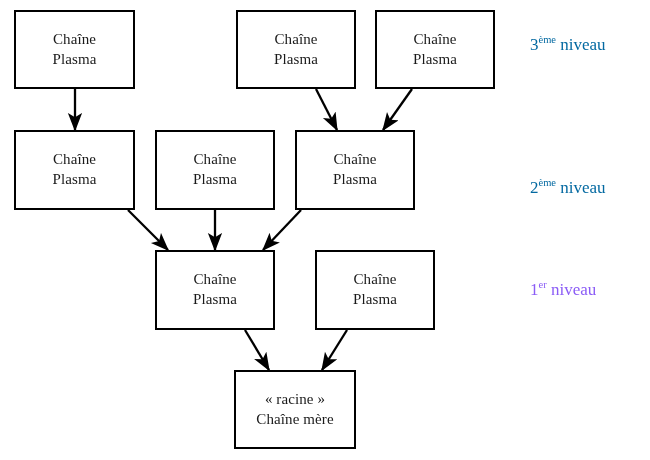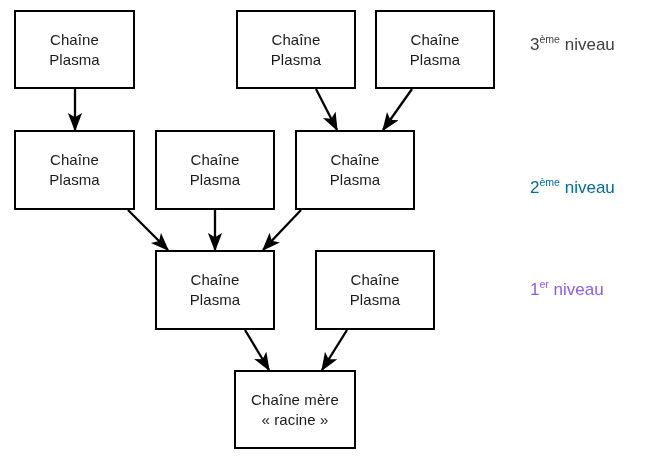--- a/index.html
+++ b/index.html
@@ -5,21 +5,21 @@
   html, body {
     margin: 0;
     padding: 0;
     background: #ffffff;
   }
   #canvas {
     position: relative;
     width: 650px;
     height: 460px;
     background: #ffffff;
-    font-family: Liberation Sans, sans-serif;
+    font-family: Liberation Serif, serif;
     overflow: hidden;
   }
   #edges {
     position: absolute;
     left: 0;
     top: 0;
     width: 650px;
     height: 460px;
     pointer-events: none;
   }
@@ -104,23 +104,23 @@
       </div>
       <div class="node" style="left: 155px; top: 250px; width: 120px; height: 80px; border-color: rgb(0, 0, 0); color: rgb(26, 26, 26);">
         <span class="line">Chaîne</span>
         <span class="line">Plasma</span>
       </div>
       <div class="node" style="left: 315px; top: 250px; width: 120px; height: 80px; border-color: rgb(0, 0, 0); color: rgb(26, 26, 26);">
         <span class="line">Chaîne</span>
         <span class="line">Plasma</span>
       </div>
       <div class="node" style="left: 234px; top: 370px; width: 122px; height: 79px; border-color: rgb(0, 0, 0); color: rgb(26, 26, 26);">
+        <span class="line">« racine »</span>
         <span class="line">Chaîne mère</span>
-        <span class="line">« racine »</span>
       </div>
     </div>
   <div id="label-layer">
-      <div class="level-label" style="left: 530px; top: 36px; color: #404040;"><span>3</span><sup>ème</sup> <span>niveau</span></div>
+      <div class="level-label" style="left: 530px; top: 36px; color: #0369a1;"><span>3</span><sup>ème</sup> <span>niveau</span></div>
       <div class="level-label" style="left: 530px; top: 179px; color: #0369a1;"><span>2</span><sup>ème</sup> <span>niveau</span></div>
       <div class="level-label" style="left: 530px; top: 281px; color: #8b5cf6;"><span>1</span><sup>er</sup> <span>niveau</span></div>
     </div>
 
 </div>
 
 </body></html>

